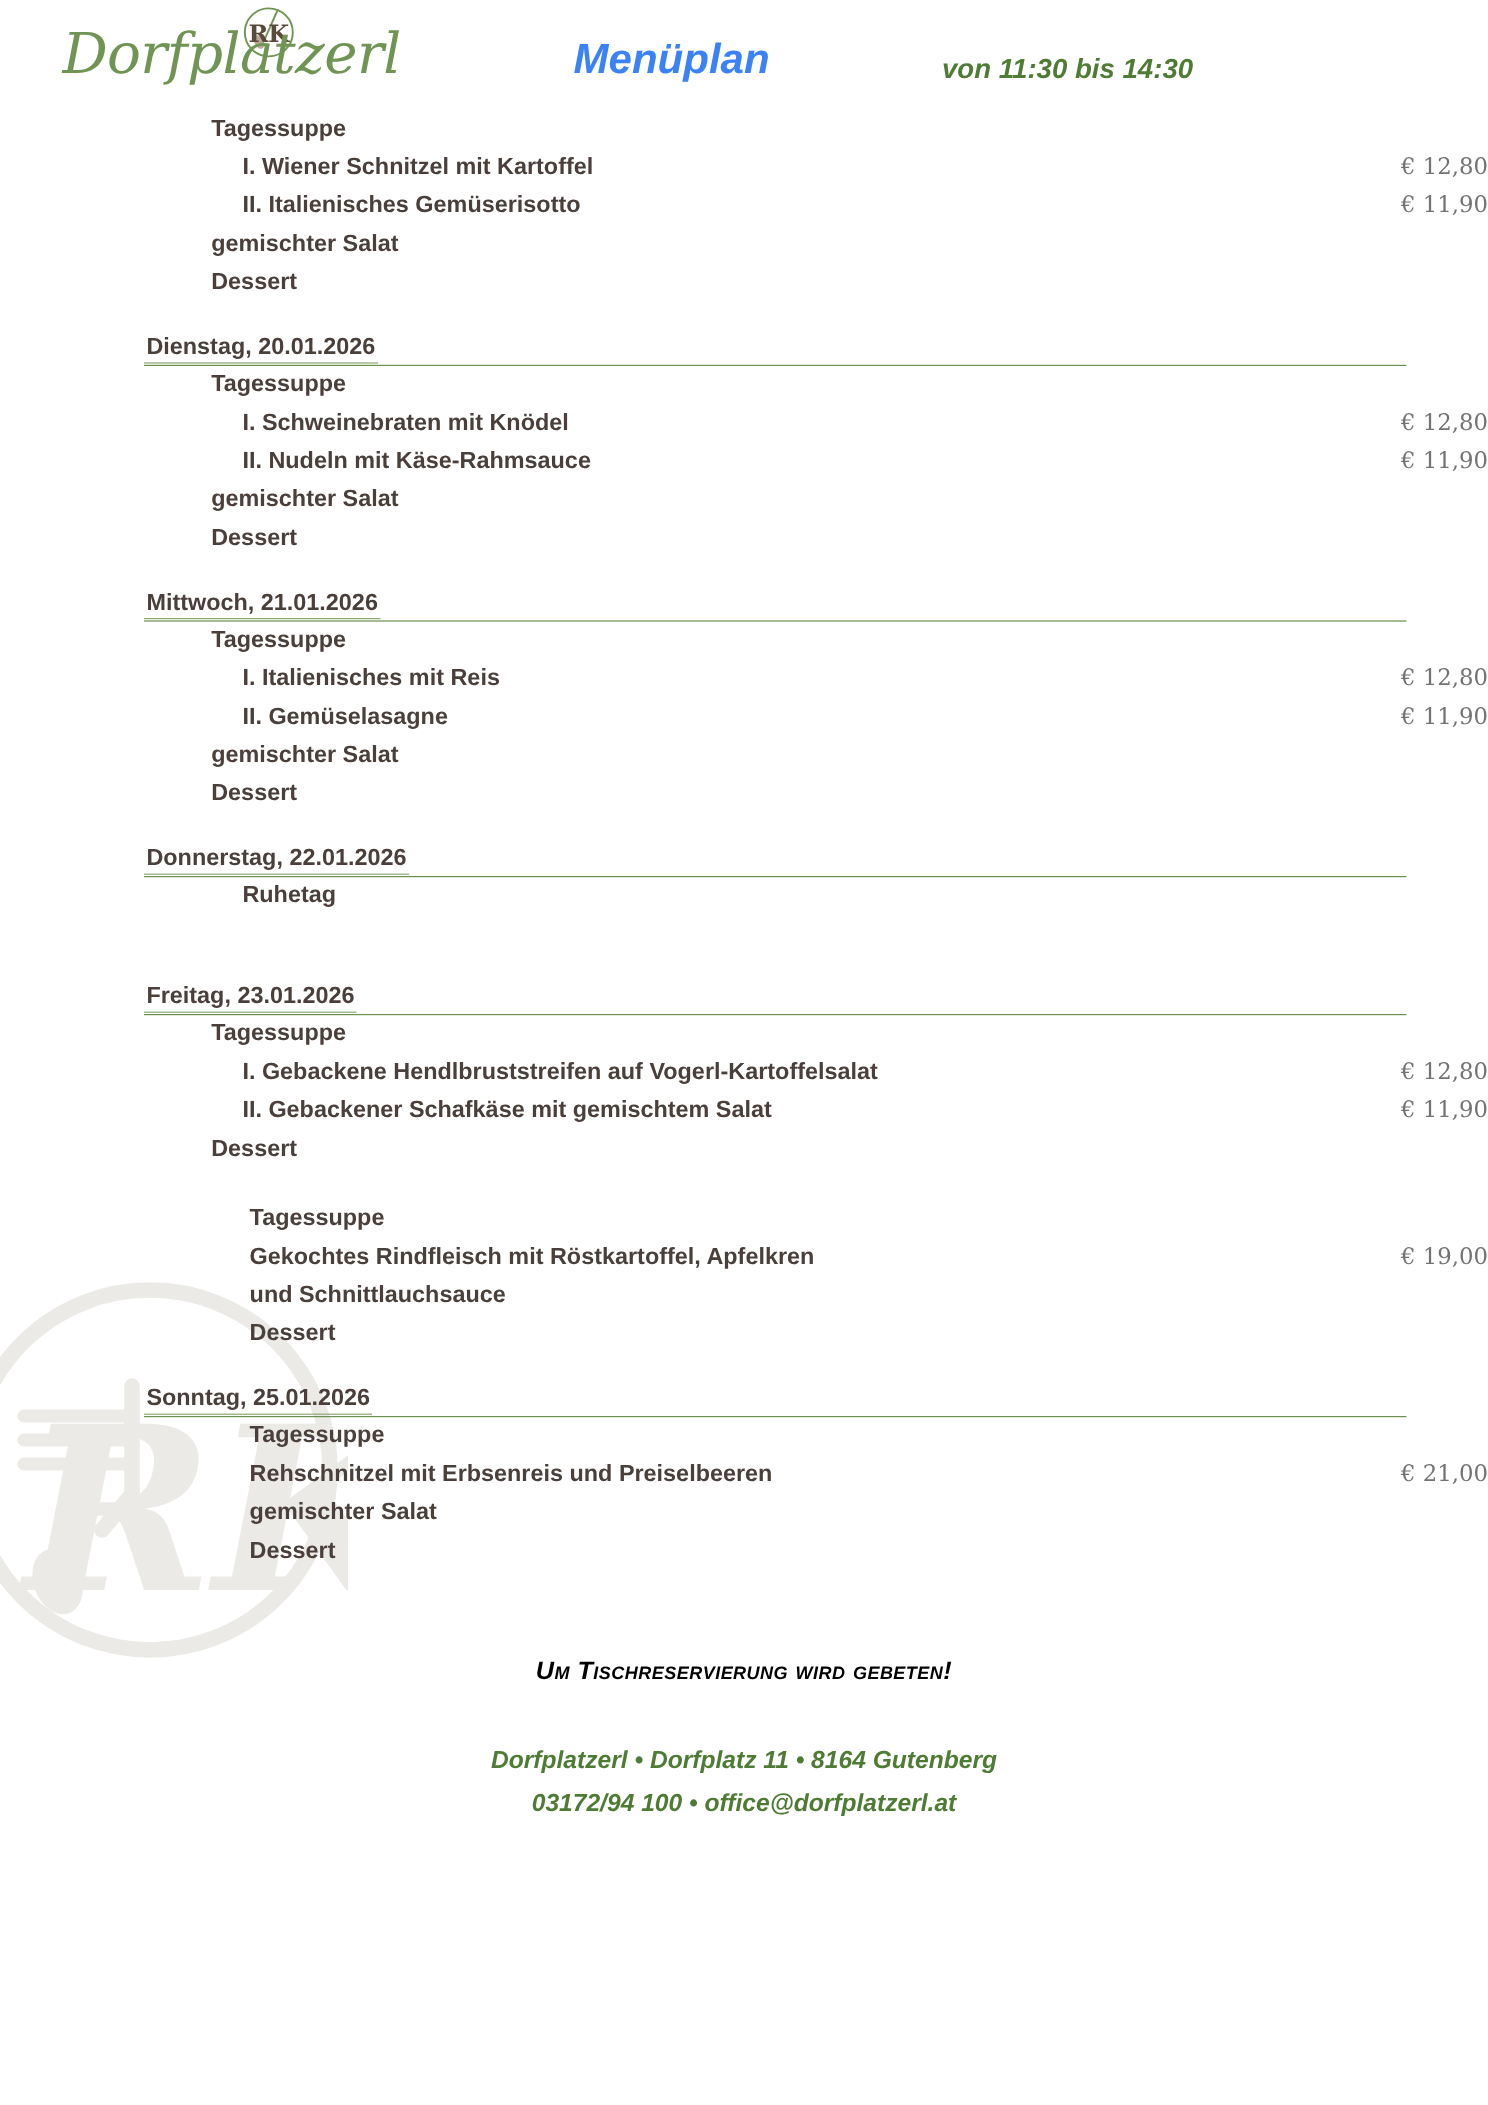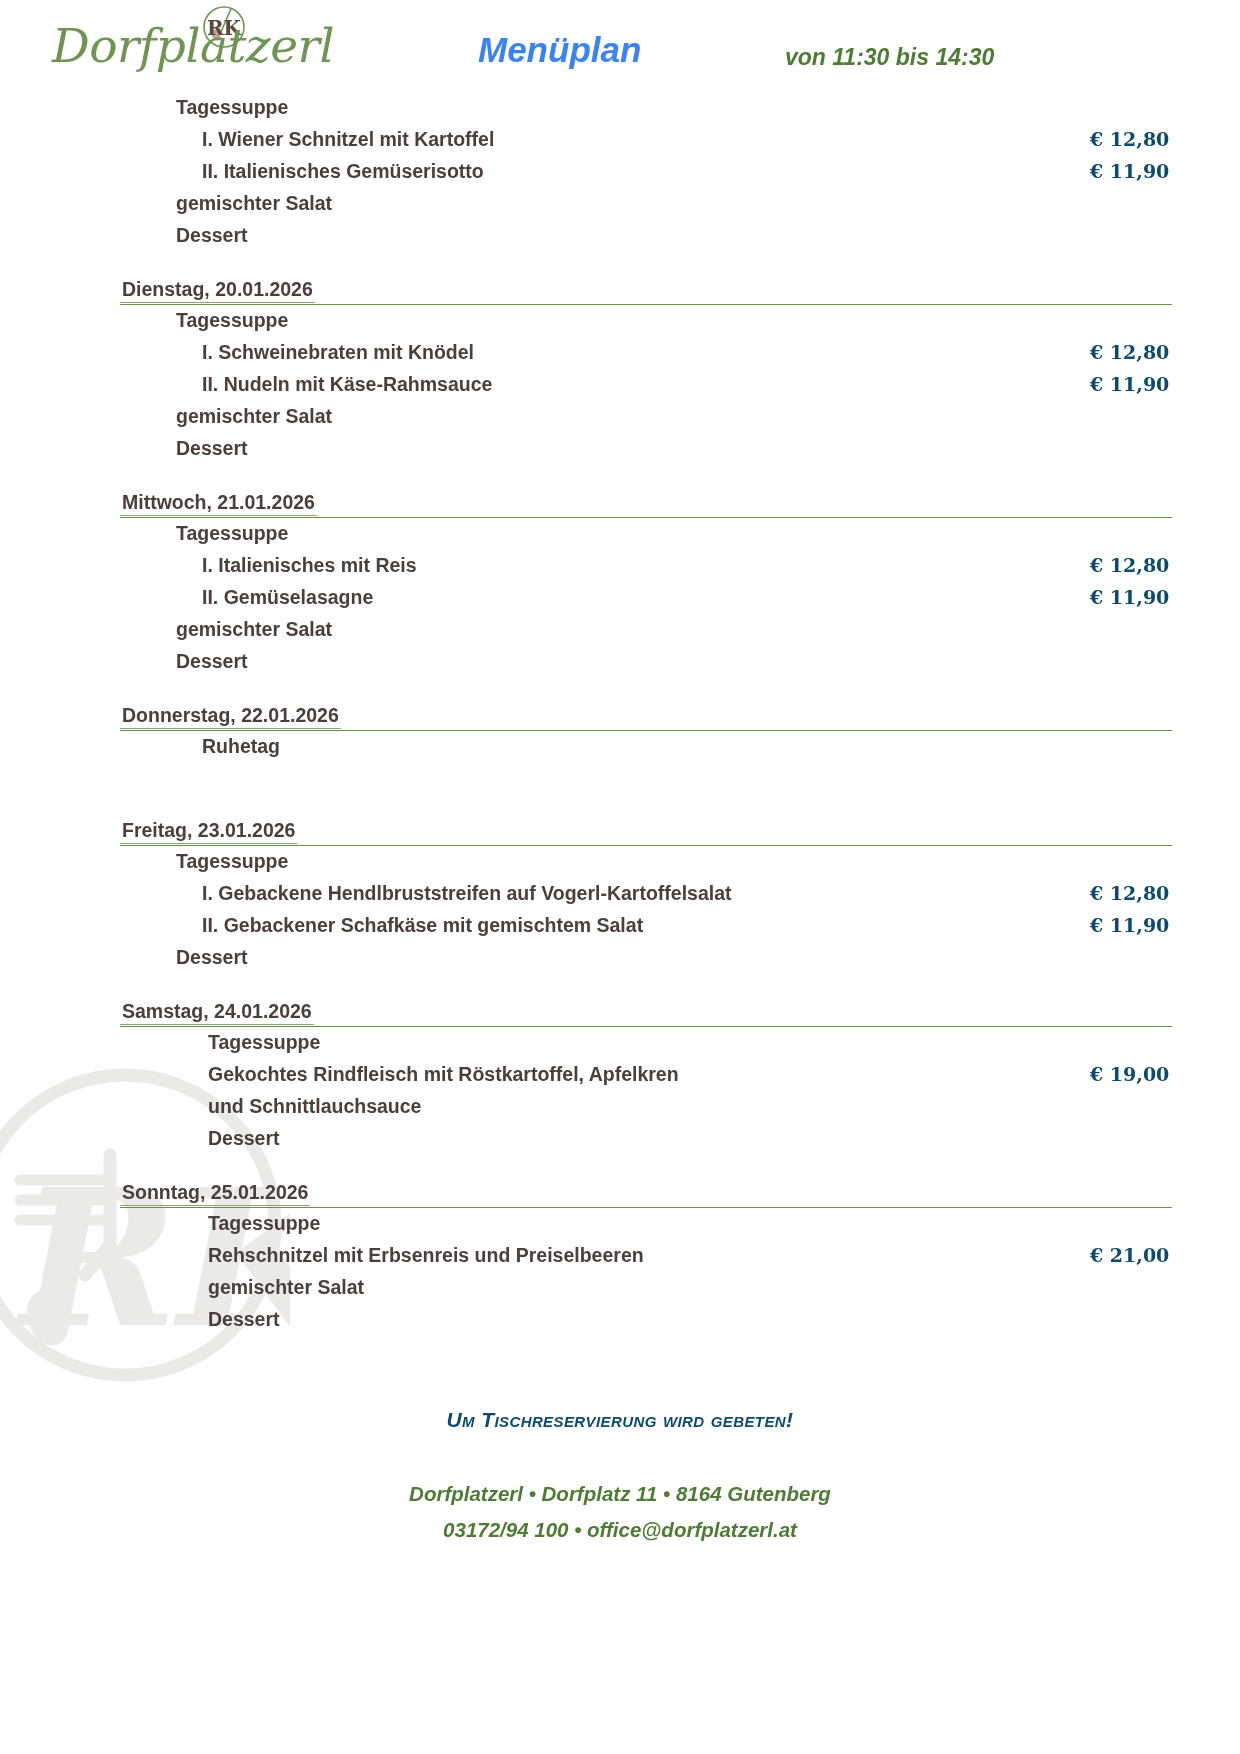--- a/index.html
+++ b/index.html
@@ -119,25 +119,25 @@
   .row .label {
     flex: 1 1 auto;
     font-size: 19.5px;
     font-weight: bold;
     color: #4a3f3a;
     white-space: nowrap;
   }
   .row .price {
     flex: 0 0 auto;
     width: 150px;
-    text-align: left;
+    text-align: right;
     font-family: "DejaVu Serif", "Liberation Serif", serif;
     font-size: 19px;
-    font-weight: bold;
-    color: #0c4a6e;
+    font-weight: normal;
+    color: #737373;
     white-space: nowrap;
   }
   
   .ind-1 .label { padding-left: 176px; }  
   .ind-2 .label { padding-left: 202px; }  
   .ind-3 .label { padding-left: 208px; }  
   .row .price { margin-left: auto; }
   .spacer-md { height: 22px; }
   .spacer-lg { height: 52px; }
 
@@ -145,21 +145,21 @@
   .footer {
     position: relative;
     z-index: 2;
     text-align: center;
     margin-top: 46px;
   }
   .reservation {
     font-size: 21px;
     font-weight: bold;
     font-style: italic;
-    color: #0c4a6e;
+    color: #000000;
     font-variant: small-caps;
     letter-spacing: 0.4px;
   }
   .contact {
     margin-top: 44px;
   }
   .contact-line {
     font-size: 20.5px;
     font-weight: bold;
     font-style: italic;
@@ -300,21 +300,20 @@
           <div class="price">€ 11,90</div>
         </div>
         <div class="row ind-1">
           <div class="label">Dessert</div>
           <div class="price"></div>
         </div>
       </div>
     </div>
     <div class="spacer-md"></div>
     <div class="day">
-      <div class="day-head"><span class="day-name">Samstag, 24.01.2026</span></div>
       <div class="rows">
         <div class="row ind-3">
           <div class="label">Tagessuppe</div>
           <div class="price"></div>
         </div>
         <div class="row ind-3">
           <div class="label">Gekochtes Rindfleisch mit Röstkartoffel, Apfelkren</div>
           <div class="price">€ 19,00</div>
         </div>
         <div class="row ind-3">

